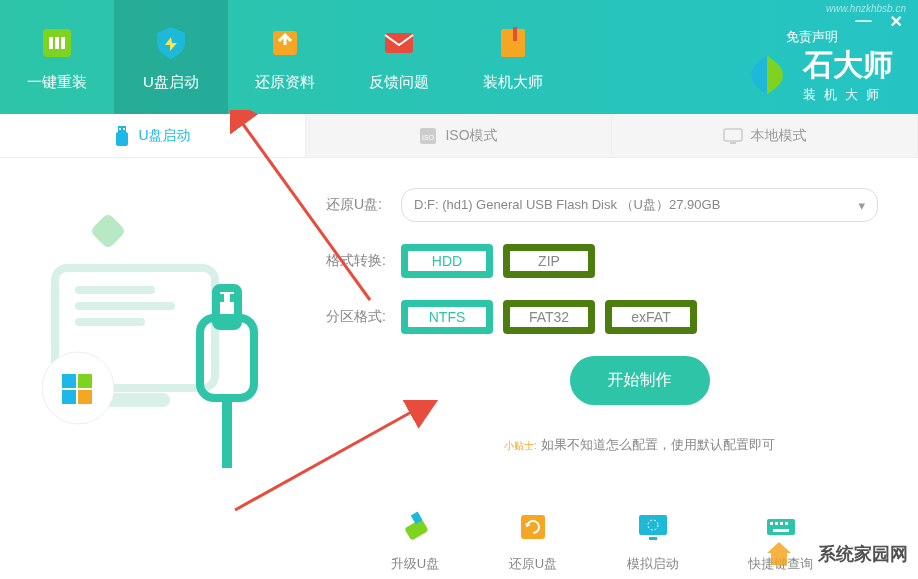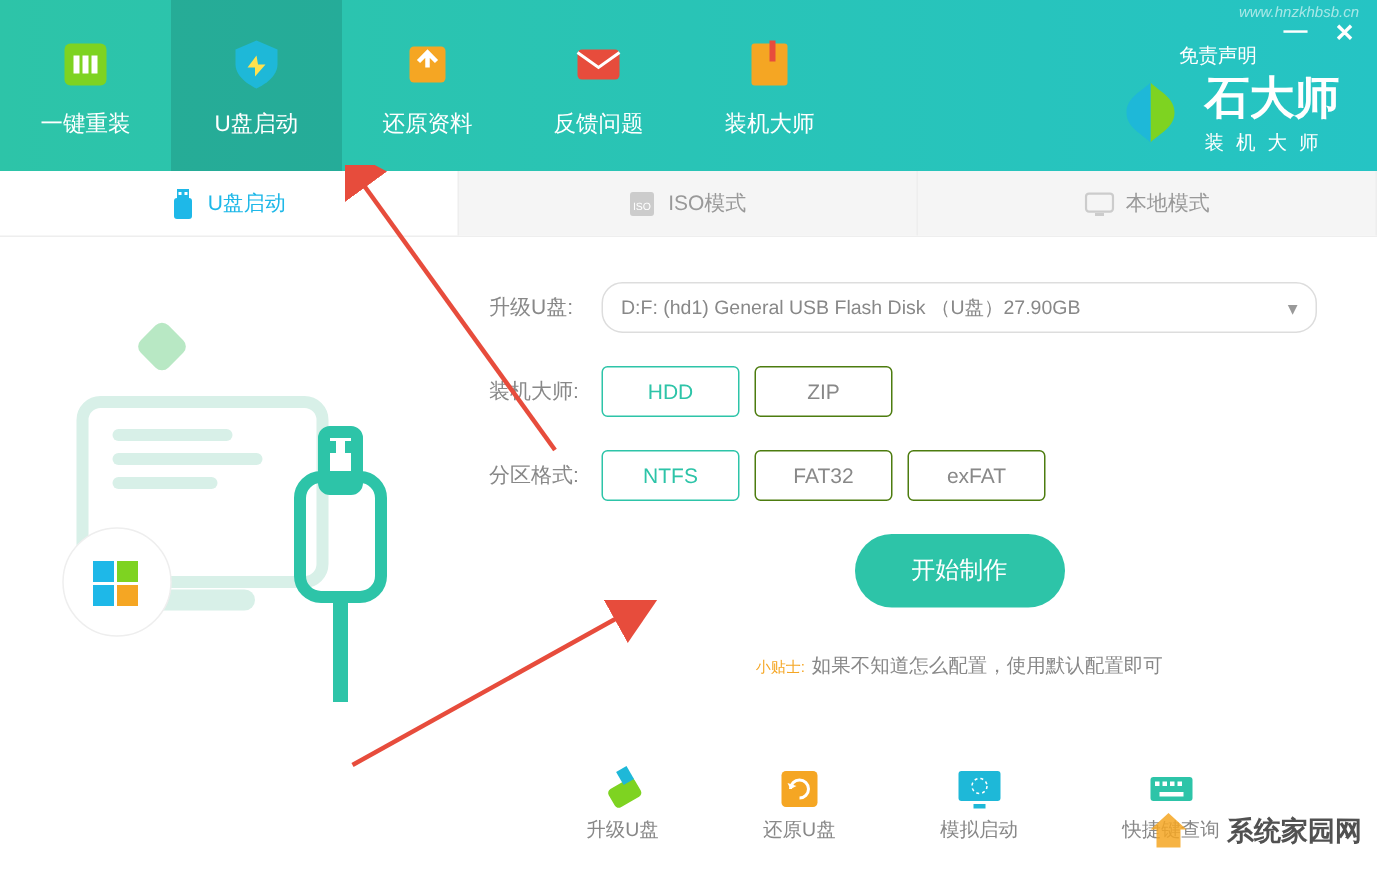--- a/index.html
+++ b/index.html
@@ -29,30 +29,30 @@
     
     .content { display: flex; height: calc(100% - 114px - 44px); }
     .illustration { width: 306px; position: relative; }
     .form-area { flex: 1; padding: 30px 40px 20px 20px; }
     
     .form-row { display: flex; align-items: center; margin-bottom: 22px; gap: 10px; }
     .form-label { color: #888; font-size: 14px; width: 65px; }
     .select-box { flex: 1; height: 34px; border: 1px solid #ddd; border-radius: 14px; display: flex; align-items: center; padding: 0 12px; color: #888; font-size: 13px; cursor: pointer; position: relative; }
     .select-box::after { content: "▾"; position: absolute; right: 12px; color: #999; }
     
-    .option-btn { width: 92px; height: 34px; border: 1px solid #4d7c0f; border-radius: 4px; display: flex; align-items: center; justify-content: center; font-size: 14px; cursor: pointer; color: #888; }
+    .option-btn { width: 92px; height: 34px; border: 7px solid #4d7c0f; border-radius: 4px; display: flex; align-items: center; justify-content: center; font-size: 14px; cursor: pointer; color: #888; }
     .option-btn.selected { border-color: #2dc4a8; color: #2dc4a8; }
     
     .action-row { display: flex; align-items: center; gap: 30px; margin-top: 10px; margin-left: 75px; flex-direction: column; }
     .start-btn { background: #2dc4a8; color: #fff; padding: 14px 38px; border-radius: 30px; font-size: 16px; cursor: pointer; }
     .tip-label { color: #f5a623; font-size: 10px; }
     .tip-text { color: #888; font-size: 13px; }
     
     .tools-row { display: flex; justify-content: space-around; margin-top: 55px; padding: 0 30px; }
-    .tool-item { display: flex; flex-direction: column; align-items: center; cursor: pointer; }
+    .tool-item { display: flex; flex-direction: column; align-items: center; gap: 10px; cursor: pointer; }
     .tool-icon { width: 36px; height: 36px; }
     .tool-label { color: #888; font-size: 13px; }
     
     .arrow { position: absolute; pointer-events: none; }
     .arrow1 { top: 110px; left: 230px; }
     .arrow2 { top: 400px; left: 225px; }
     
     .watermark-home { position: absolute; bottom: 10px; right: 10px; display: flex; align-items: center; gap: 24px; opacity: 0.85; }
     .watermark-home-text { font-size: 18px; font-weight: bold; color: #333; }
     .watermark-top { position: absolute; top: 3px; right: 12px; font-size: 10px; color: rgba(255,255,255,0.6); font-style: italic; }
@@ -173,28 +173,28 @@
       <rect x="200" y="140" width="54" height="80" rx="14" fill="none" stroke="#2dc4a8" stroke-width="8"></rect>
       <rect x="216" y="110" width="22" height="38" rx="4" fill="none" stroke="#2dc4a8" stroke-width="8"></rect>
       <rect x="218" y="116" width="6" height="8" fill="#2dc4a8"></rect>
       <rect x="230" y="116" width="6" height="8" fill="#2dc4a8"></rect>
       <rect x="222" y="220" width="10" height="70" fill="#2dc4a8"></rect>
     </svg>
   </div>
 
   <div class="form-area">
     <div class="form-row">
-      <span class="form-label">升级U盘:</span>
+      <span class="form-label">还原U盘:</span>
       <div class="select-box">
         <span>D:F: (hd1) General USB Flash Disk （U盘）27.90GB</span>
       </div>
     </div>
 
     <div class="form-row">
-      <span class="form-label">装机大师:</span>
+      <span class="form-label">格式转换:</span>
       <div class="option-btn selected">
           <span>HDD</span>
         </div>
       <div class="option-btn">
           <span>ZIP</span>
         </div>
     </div>
 
     <div class="form-row">
       <span class="form-label">分区格式:</span>

